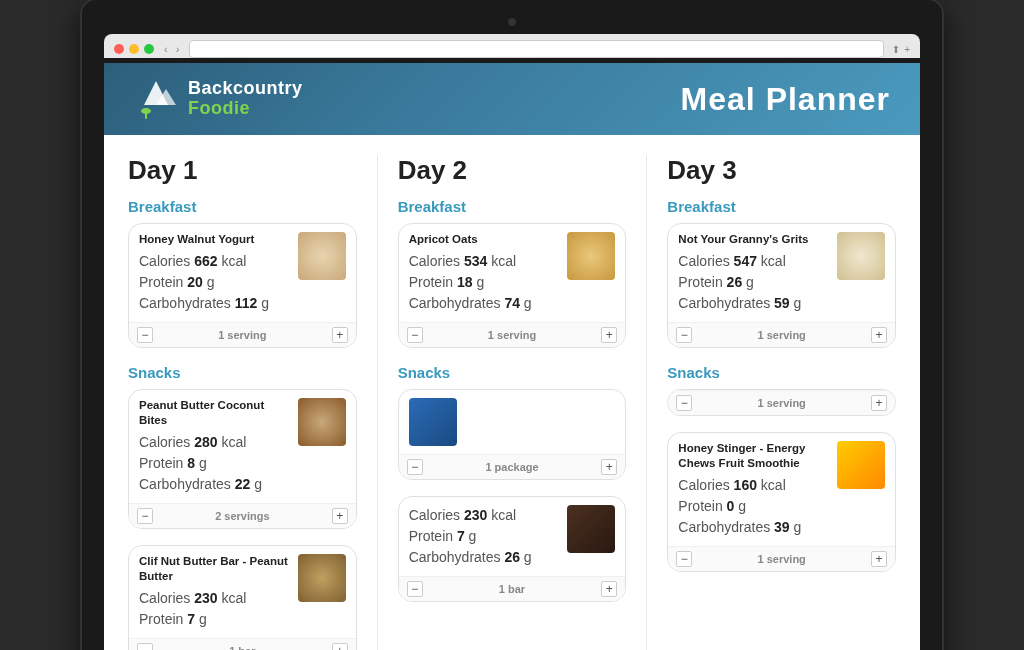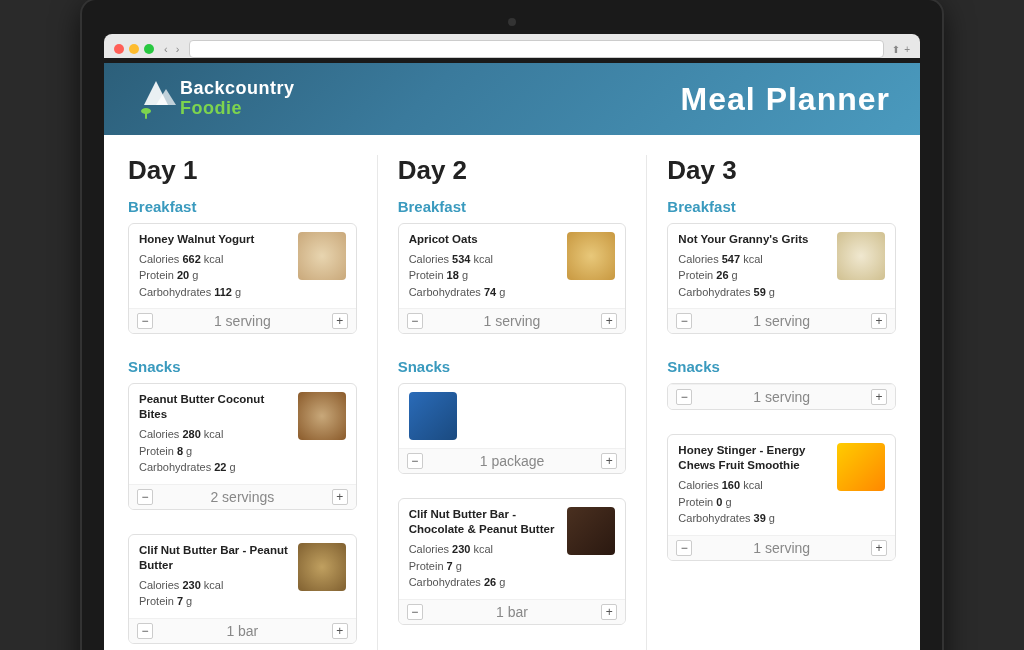--- a/index.html
+++ b/index.html
@@ -97,21 +97,21 @@
       background: linear-gradient(135deg, #2c5f7a 0%, #3a7a9c 40%, #4a9abe 100%);
       display: flex;
       align-items: center;
       justify-content: space-between;
       padding: 14px 30px;
     }
 
     .logo-area {
       display: flex;
       align-items: center;
-      gap: 2px;
+      gap: 10px;
     }
 
     .logo-mountain {
       width: 44px;
       height: 44px;
     }
 
     .logo-text {
       display: flex;
       flex-direction: column;
@@ -163,22 +163,22 @@
     .section-label {
       font-size: 15px;
       font-weight: 600;
       color: #3a9abe;
       margin-bottom: 8px;
     }
 
     .meal-card {
       background: white;
       border: 1px solid #e0e0e0;
-      border-radius: 6px;
-      margin-bottom: 24px;
+      border-radius: 14px;
+      margin-bottom: 16px;
       overflow: hidden;
     }
 
     .meal-card-inner {
       display: flex;
       padding: 8px 10px;
       align-items: flex-start;
       gap: 8px;
     }
 
@@ -189,21 +189,21 @@
 
     .meal-name {
       font-size: 11.5px;
       font-weight: 600;
       color: #222;
       margin-bottom: 4px;
       line-height: 1.3;
     }
 
     .meal-stat {
-      font-size: 11px;
+      font-size: 14px;
       color: #555;
       line-height: 1.5;
     }
 
     .meal-stat span {
       font-weight: 600;
       color: #222;
     }
 
     .meal-image {
@@ -235,22 +235,23 @@
       background: white;
       display: flex;
       align-items: center;
       justify-content: center;
       font-size: 12px;
       color: #555;
       cursor: pointer;
     }
 
     .serving-text {
-      font-size: 14px;
+      font-size: 11px;
       color: #888;
+      font-weight: bold;
     }
 
     .snacks-section {
       margin-top: 14px;
     }
 
     
     .img-yogurt { background: radial-gradient(circle, #e8d5b0, #c9a87a); }
     .img-peanutbites { background: radial-gradient(circle, #c8a87a, #8a5a2a); }
     .img-clifbar { background: radial-gradient(circle, #c0a060, #806030); }
@@ -402,21 +403,20 @@
       <div class="serving-bar">
         <div class="serving-btn">−</div>
         <span class="serving-text">1 package</span>
         <div class="serving-btn">+</div>
       </div>
     </div>
 
     <div class="meal-card">
       <div class="meal-card-inner">
         <div class="meal-info">
-          <div class="meal-name">Clif Nut Butter Bar - Chocolate &amp; Peanut Butter</div>
           <div class="meal-stat">Calories <span>230</span> kcal</div>
           <div class="meal-stat">Protein <span>7</span> g</div>
           <div class="meal-stat">Carbohydrates <span>26</span> g</div>
         </div>
         <div class="meal-image img-clifchoc">
         </div>
       </div>
       <div class="serving-bar">
         <div class="serving-btn">−</div>
         <span class="serving-text">1 bar</span>

